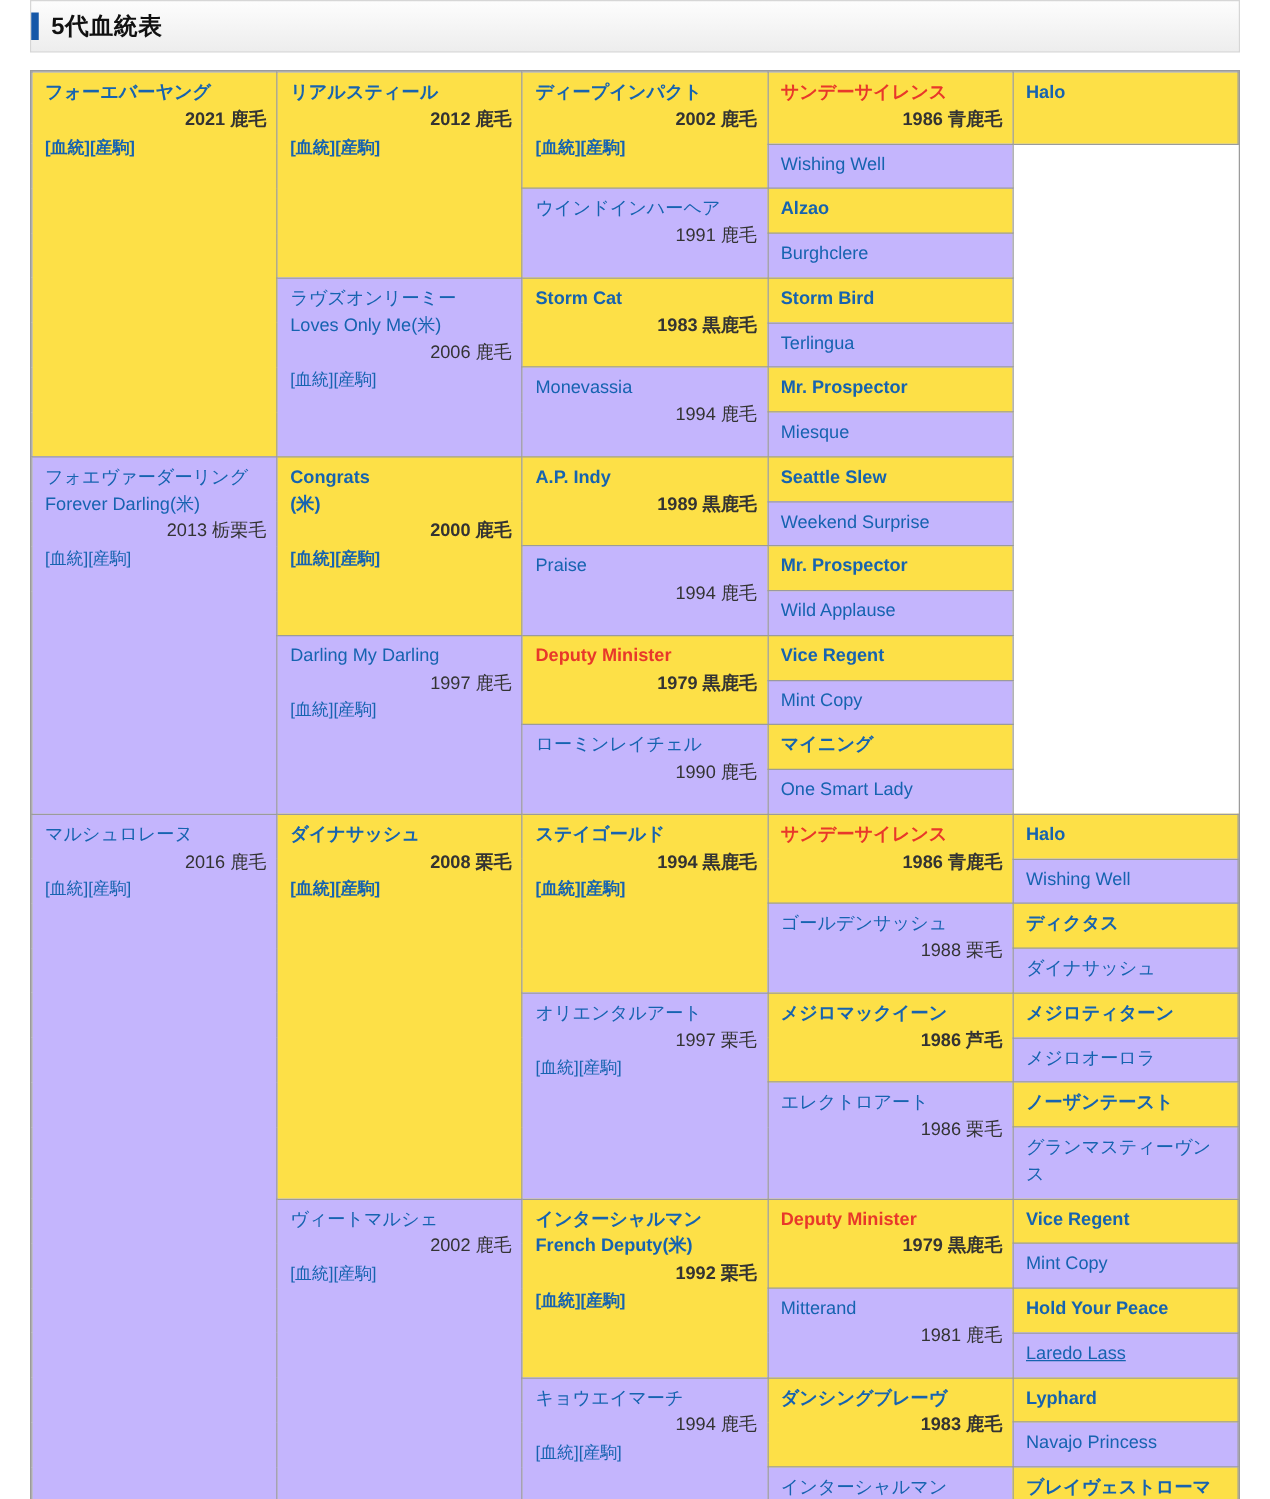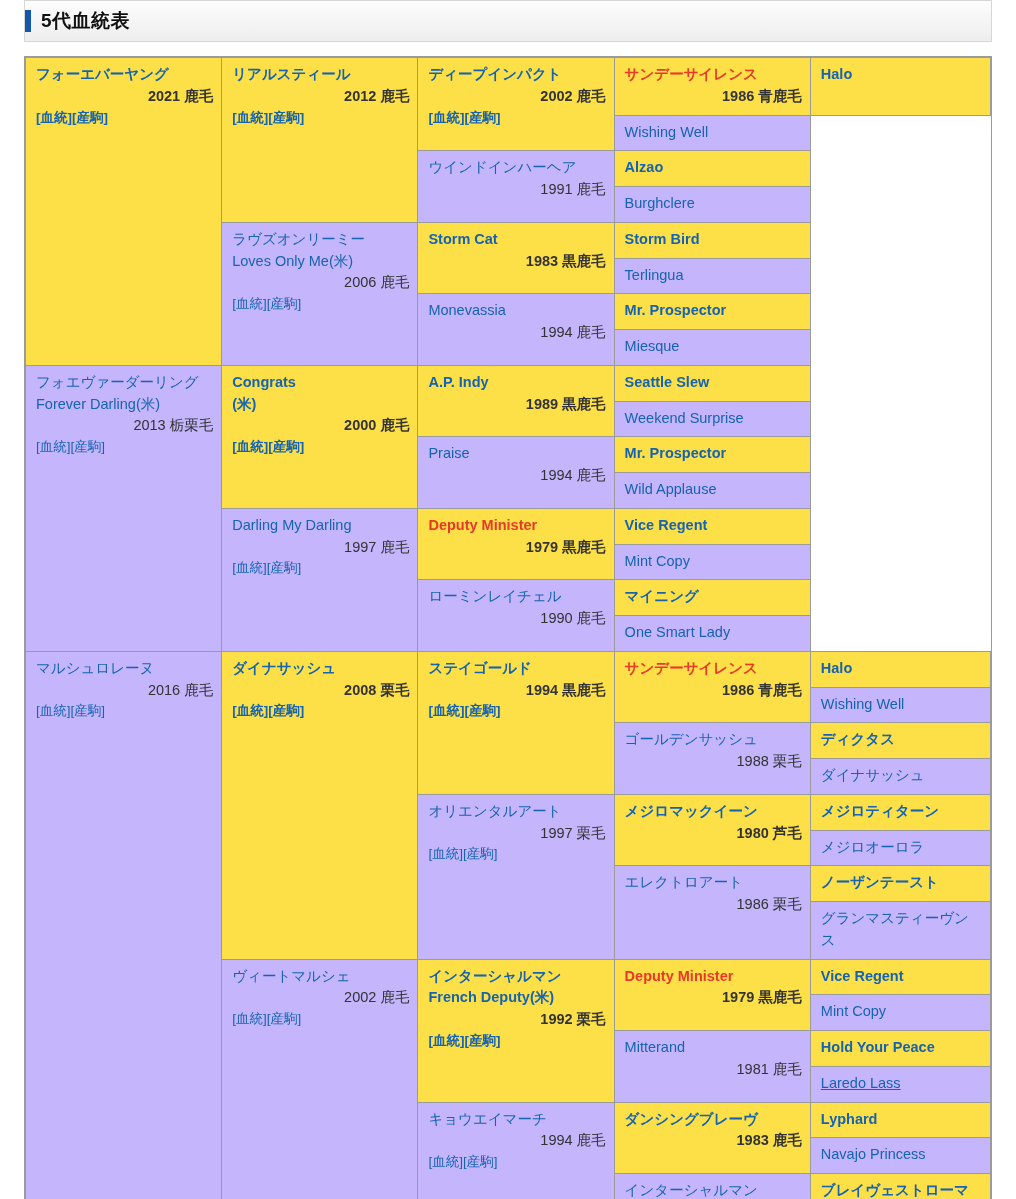--- a/index.html
+++ b/index.html
@@ -291,21 +291,21 @@
         </td>
       </tr>
       <tr>
         <td class="c-pink" rowspan="4">
           <span class="nm nm-blue">オリエンタルアート</span>
           <span class="sub">1997 栗毛</span>
           <span class="links">[血統][産駒]</span>
         </td>
         <td class="c-blue" rowspan="2">
           <span class="nm nm-blue">メジロマックイーン</span>
-          <span class="sub">1980 芦毛</span>
+          <span class="sub">1986 芦毛</span>
         </td>
         <td class="c-blue">
           <span class="lk">メジロティターン</span>
         </td>
       </tr>
       <tr>
         <td class="c-pink">
           <span class="lk">メジロオーロラ</span>
         </td>
       </tr>

